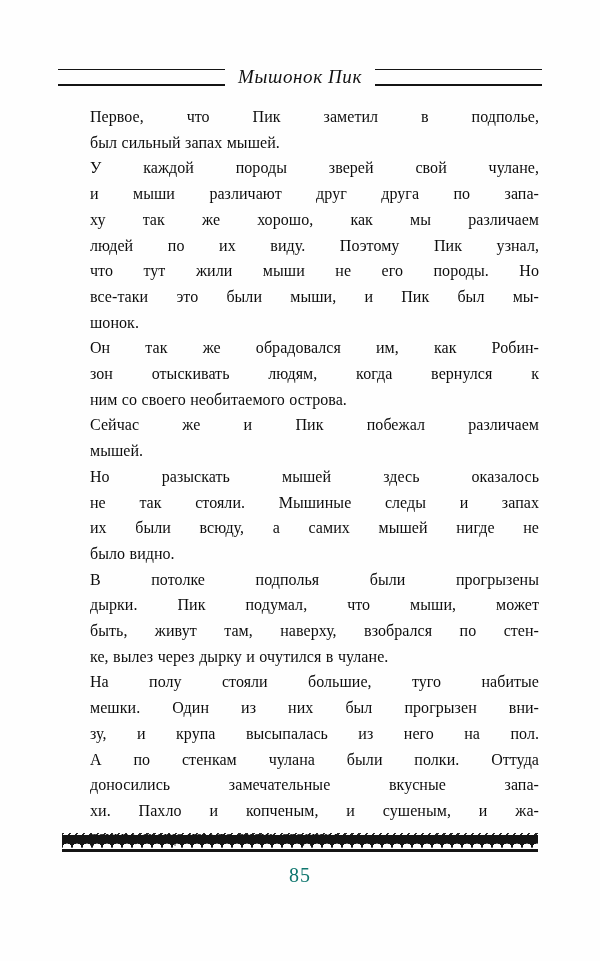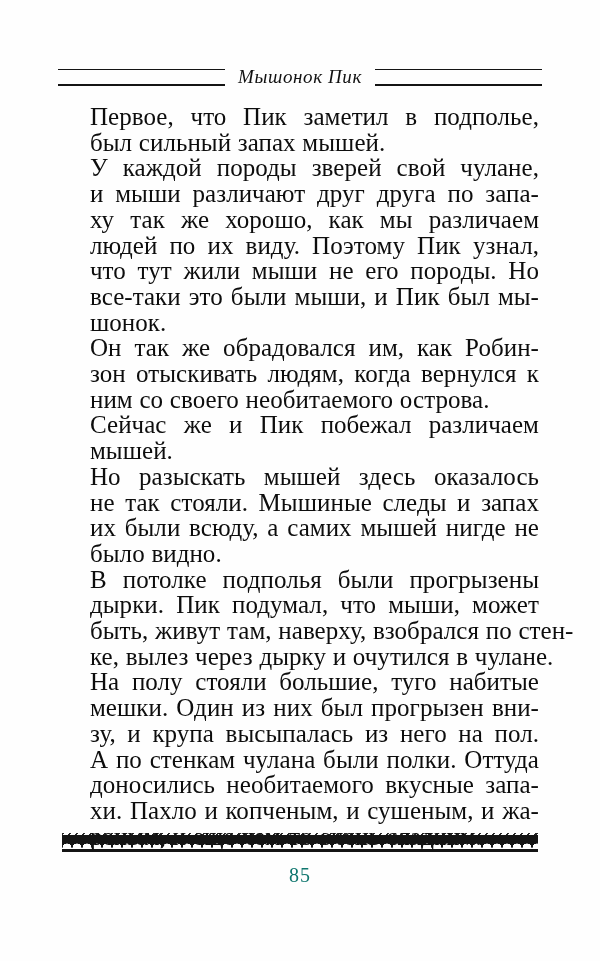--- a/index.html
+++ b/index.html
@@ -83,21 +83,21 @@
 
   
   .body-col {
     position: absolute;
     left: 62px;
     top: 104px;
     width: 477px;
   }
   p.para {
     margin: 0;
-    font-size: 25px;
+    font-size: 16px;
     line-height: 25.7px;
     text-align: justify;
     text-align-last: left;
     text-indent: 28px;
     letter-spacing: 0.05px;
     word-spacing: 0.4px;
     hyphens: manual;
   }
 
   
@@ -208,21 +208,21 @@
         <span class="ln first">В потолке подполья были прогрызены</span>
         <span class="ln">дырки. Пик подумал, что мыши, может</span>
         <span class="ln">быть, живут там, наверху, взобрался по стен-</span>
         <span class="ln last">ке, вылез через дырку и очутился в чулане.</span>
       </p>
       <p class="para">
         <span class="ln first">На полу стояли большие, туго набитые</span>
         <span class="ln">мешки. Один из них был прогрызен вни-</span>
         <span class="ln">зу, и крупа высыпалась из него на пол.</span>
         <span class="ln">А по стенкам чулана были полки. Оттуда</span>
-        <span class="ln">доносились необитаемого вкусные запа-</span>
+        <span class="ln">доносились замечательные вкусные запа-</span>
         <span class="ln">хи. Пахло и копченым, и сушеным, и жа-</span>
         <span class="ln last">реным, и еще чем-то очень сладким.</span>
       </p>
     </div>
 
   <div class="orn-bottom">
     <span class="arches"></span>
     <span class="spikes"></span>
     <span class="rule"></span>
   </div>

